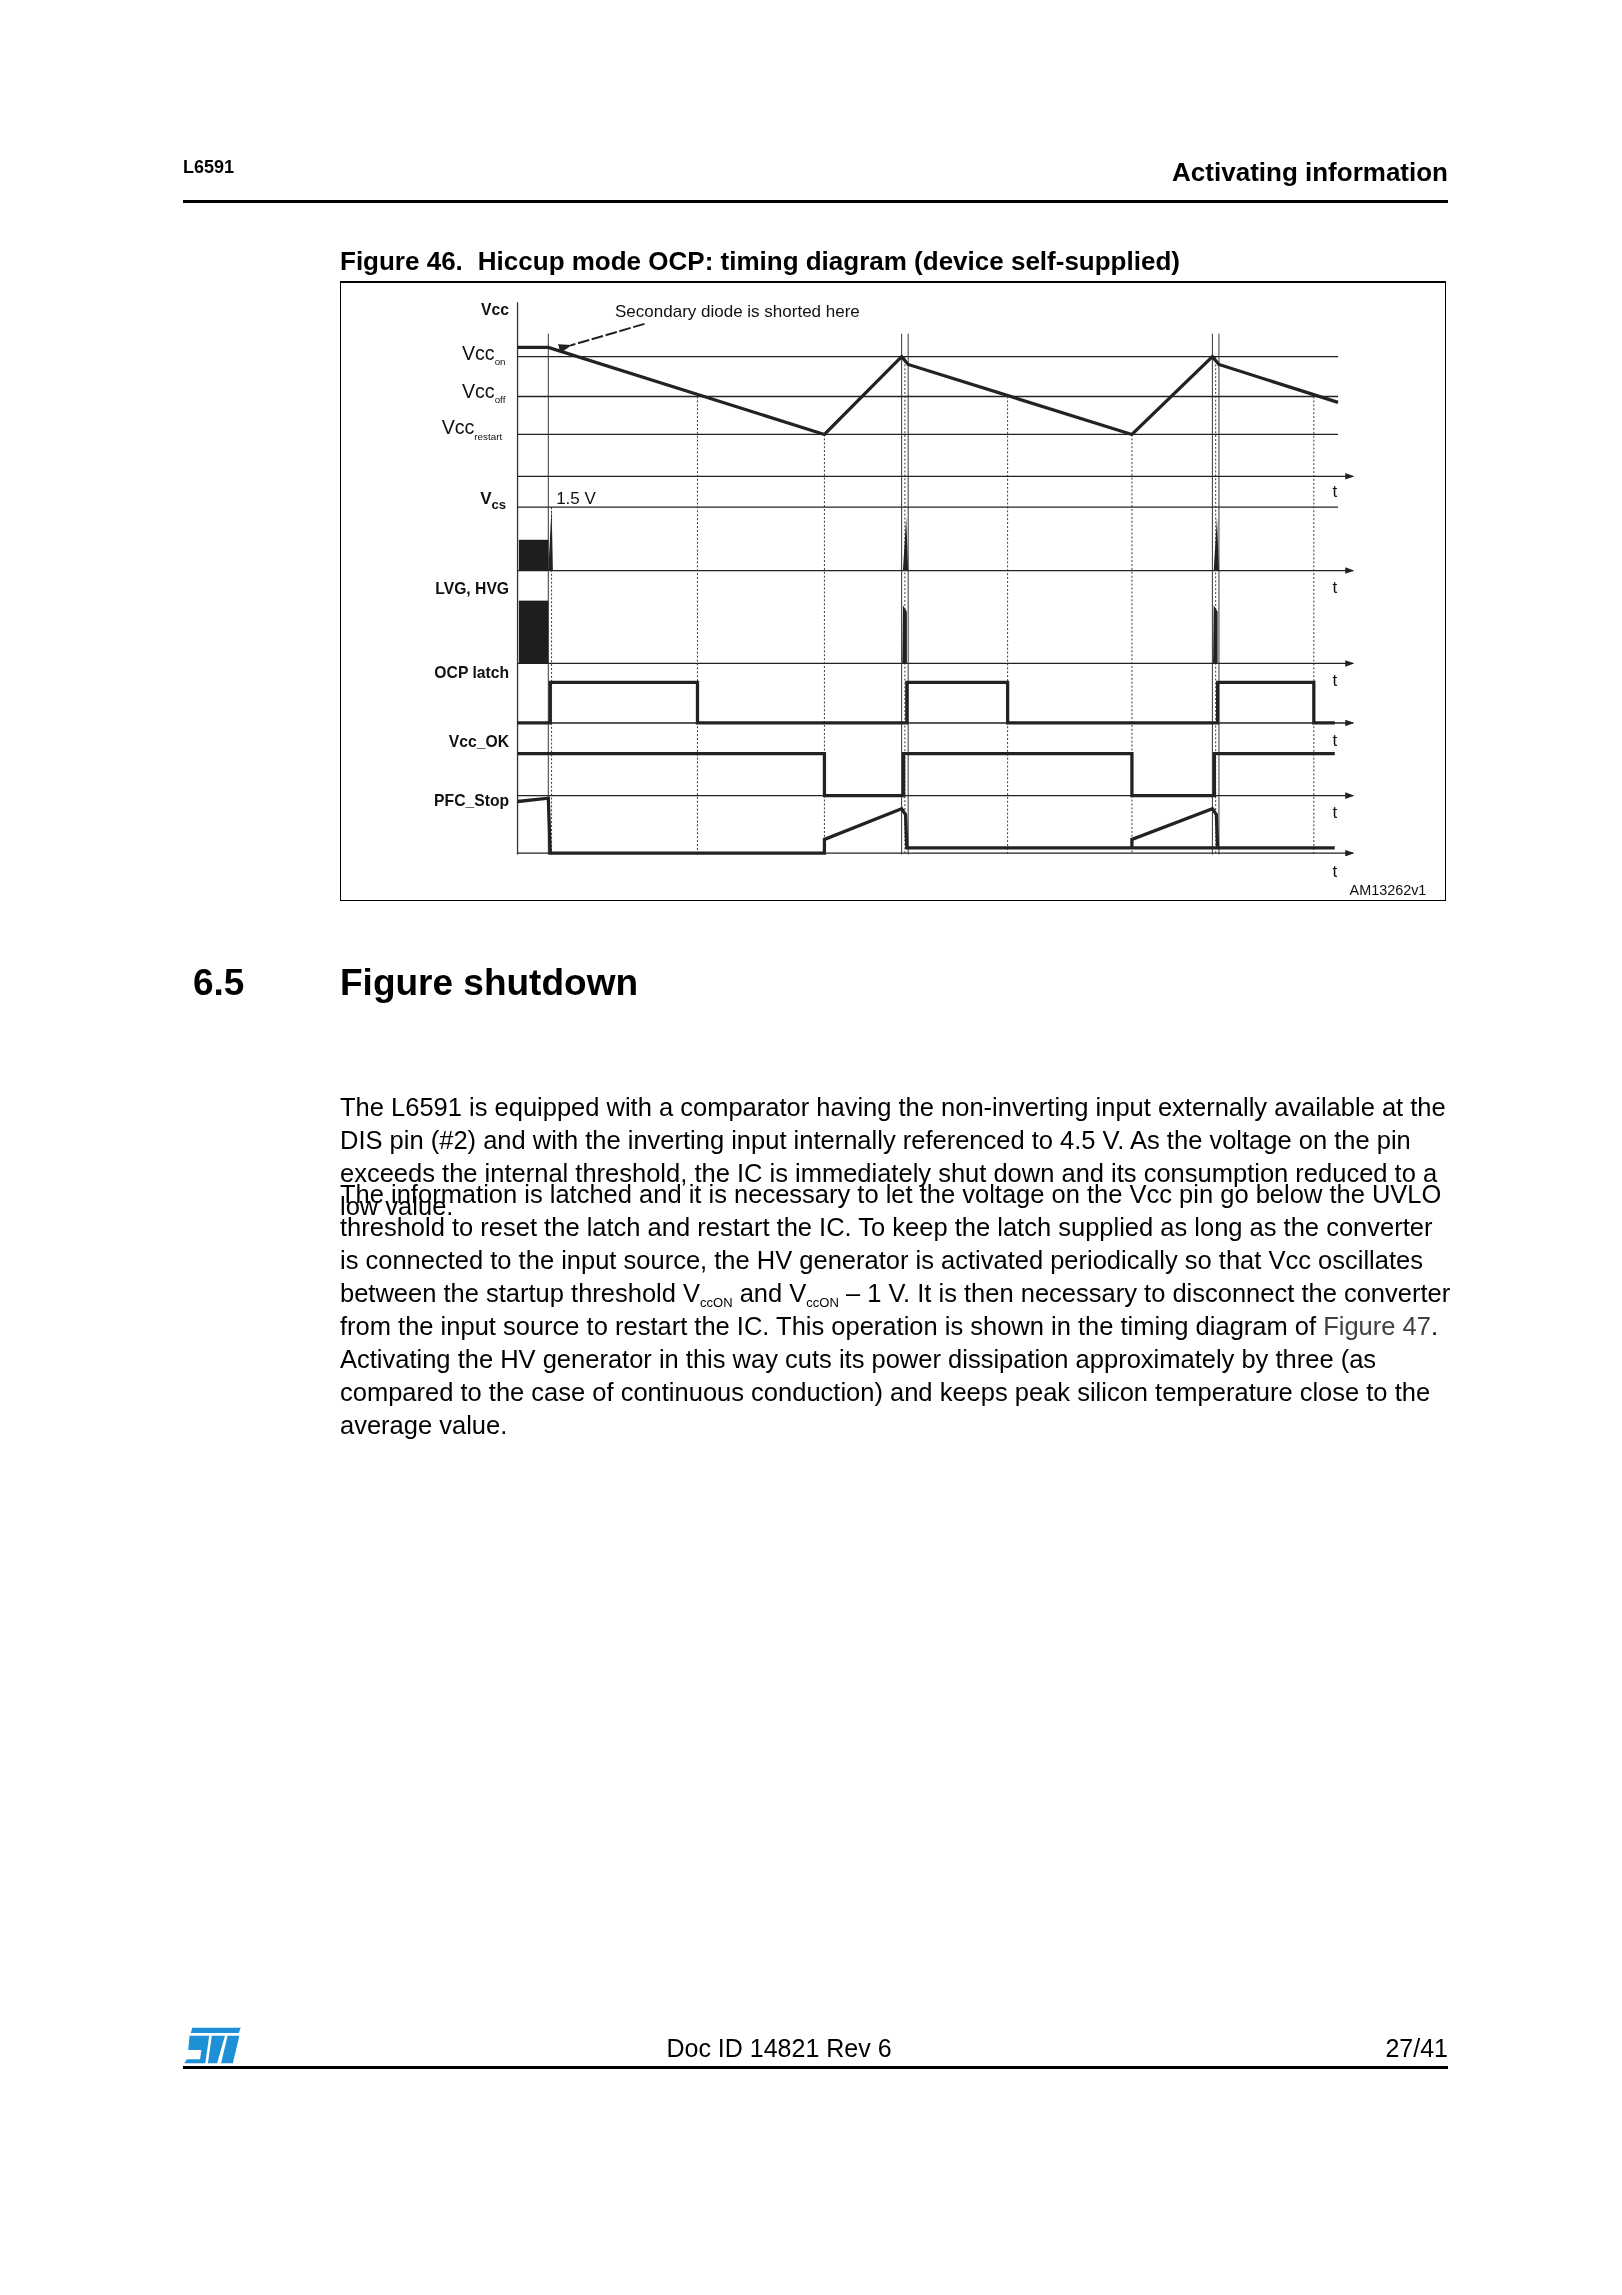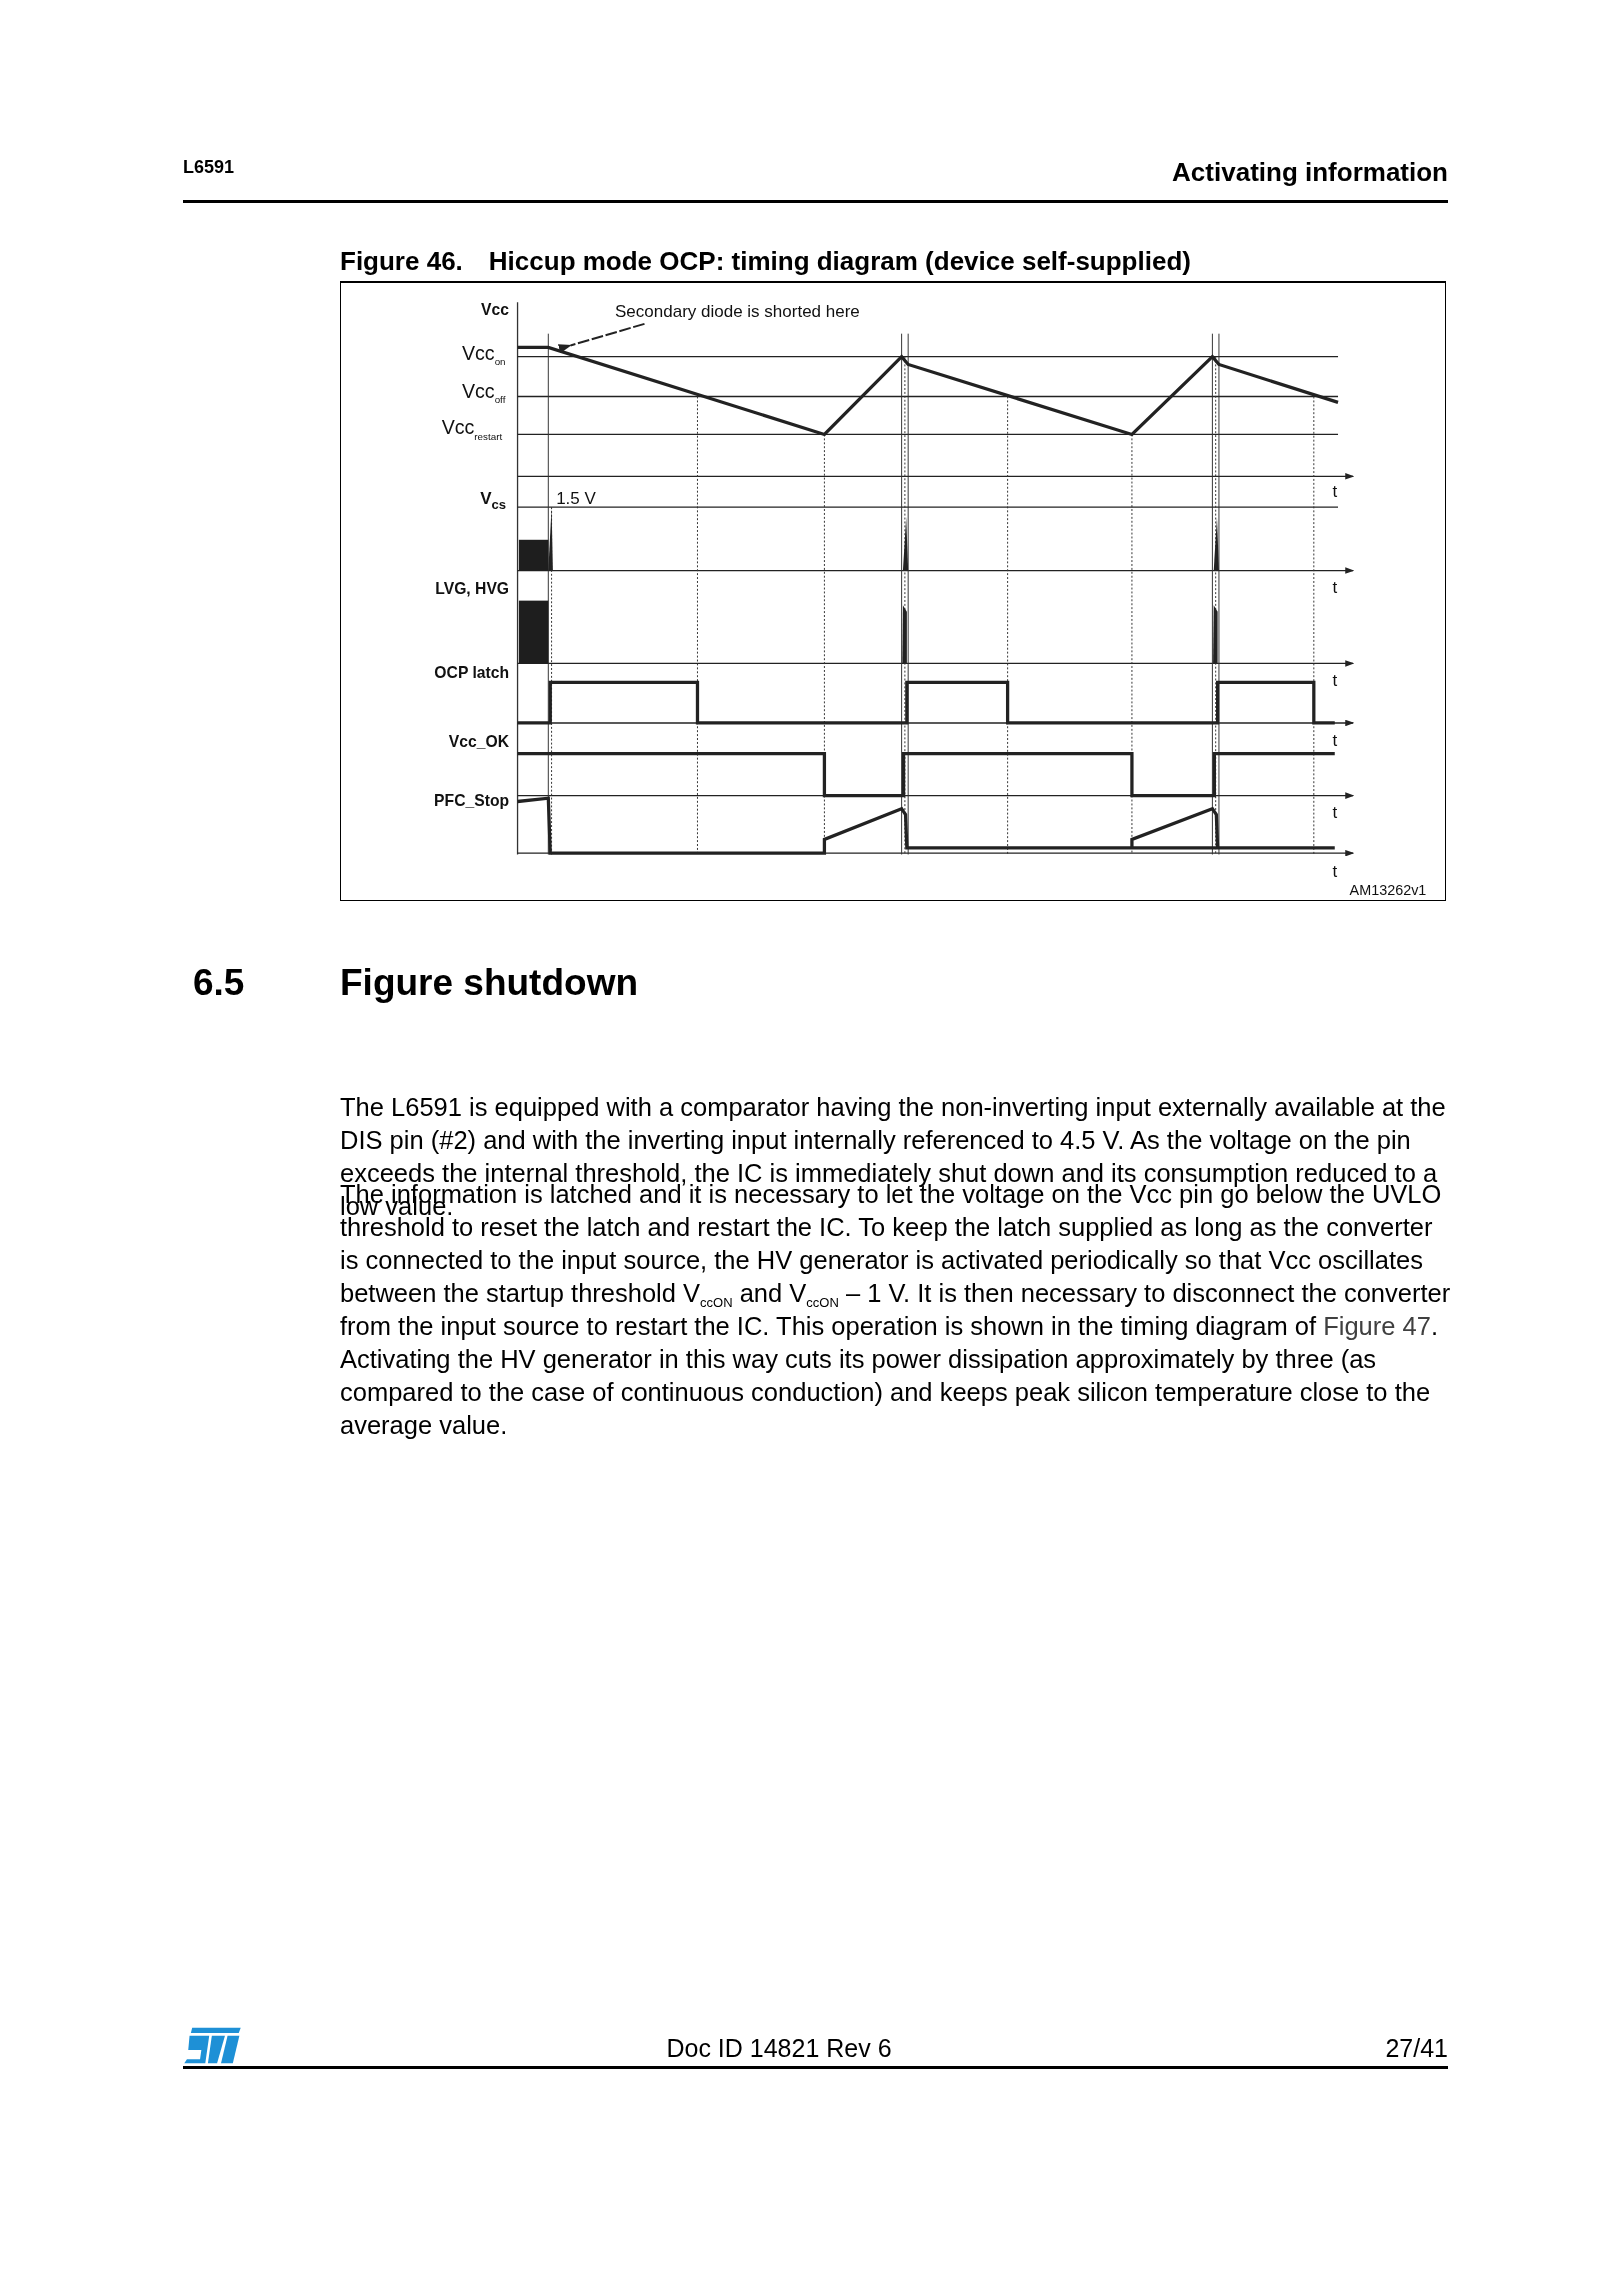--- a/index.html
+++ b/index.html
@@ -2,21 +2,21 @@
 <html style="font-size:10.5px"><head>
 <meta charset="utf-8">
 <style>
   html, body { margin: 0; padding: 0; background: #ffffff; }
   body { width: 1622px; height: 2295px; position: relative; font-family: "Liberation Sans", sans-serif; color: #000; }
   .abs { position: absolute; }
   .hdr-left { left: 183px; top: 157px; font-size: 18px; font-weight: bold; }
   .hdr-right { right: 174px; top: 157px; font-size: 26px; font-weight: bold; }
   .rule { left: 183px; width: 1265px; height: 2.6px; background: #000; }
   .fig-caption { left: 340px; top: 246px; font-size: 26px; font-weight: bold; }
-  .fig-caption .num { margin-right: 26px; }
+  .fig-caption .num { margin-right: 15px; }
   .fig-box { left: 340px; top: 281px; width: 1106px; height: 620px; border: 1.3px solid #000; border-top: 2.6px solid #000; box-sizing: border-box; }
   .sec-num { left: 193px; top: 962px; font-size: 37px; font-weight: bold; }
   .sec-title { left: 340px; top: 962px; font-size: 37px; font-weight: bold; }
   .para { left: 340px; width: 1112px; font-size: 25.5px; line-height: 33px; }
   .para sub { font-size: 13px; vertical-align: -5.2px; line-height: 0; }
   .link { color: #404040; }
   .ftr-center { left: 0; width: 1558px; text-align: center; top: 2034px; font-size: 25px; }
   .ftr-right { right: 174px; top: 2034px; font-size: 25px; }
   .logo { left: 183px; top: 2025px; width: 59px; height: 41px; }
   svg text { font-family: "Liberation Sans", sans-serif; }

